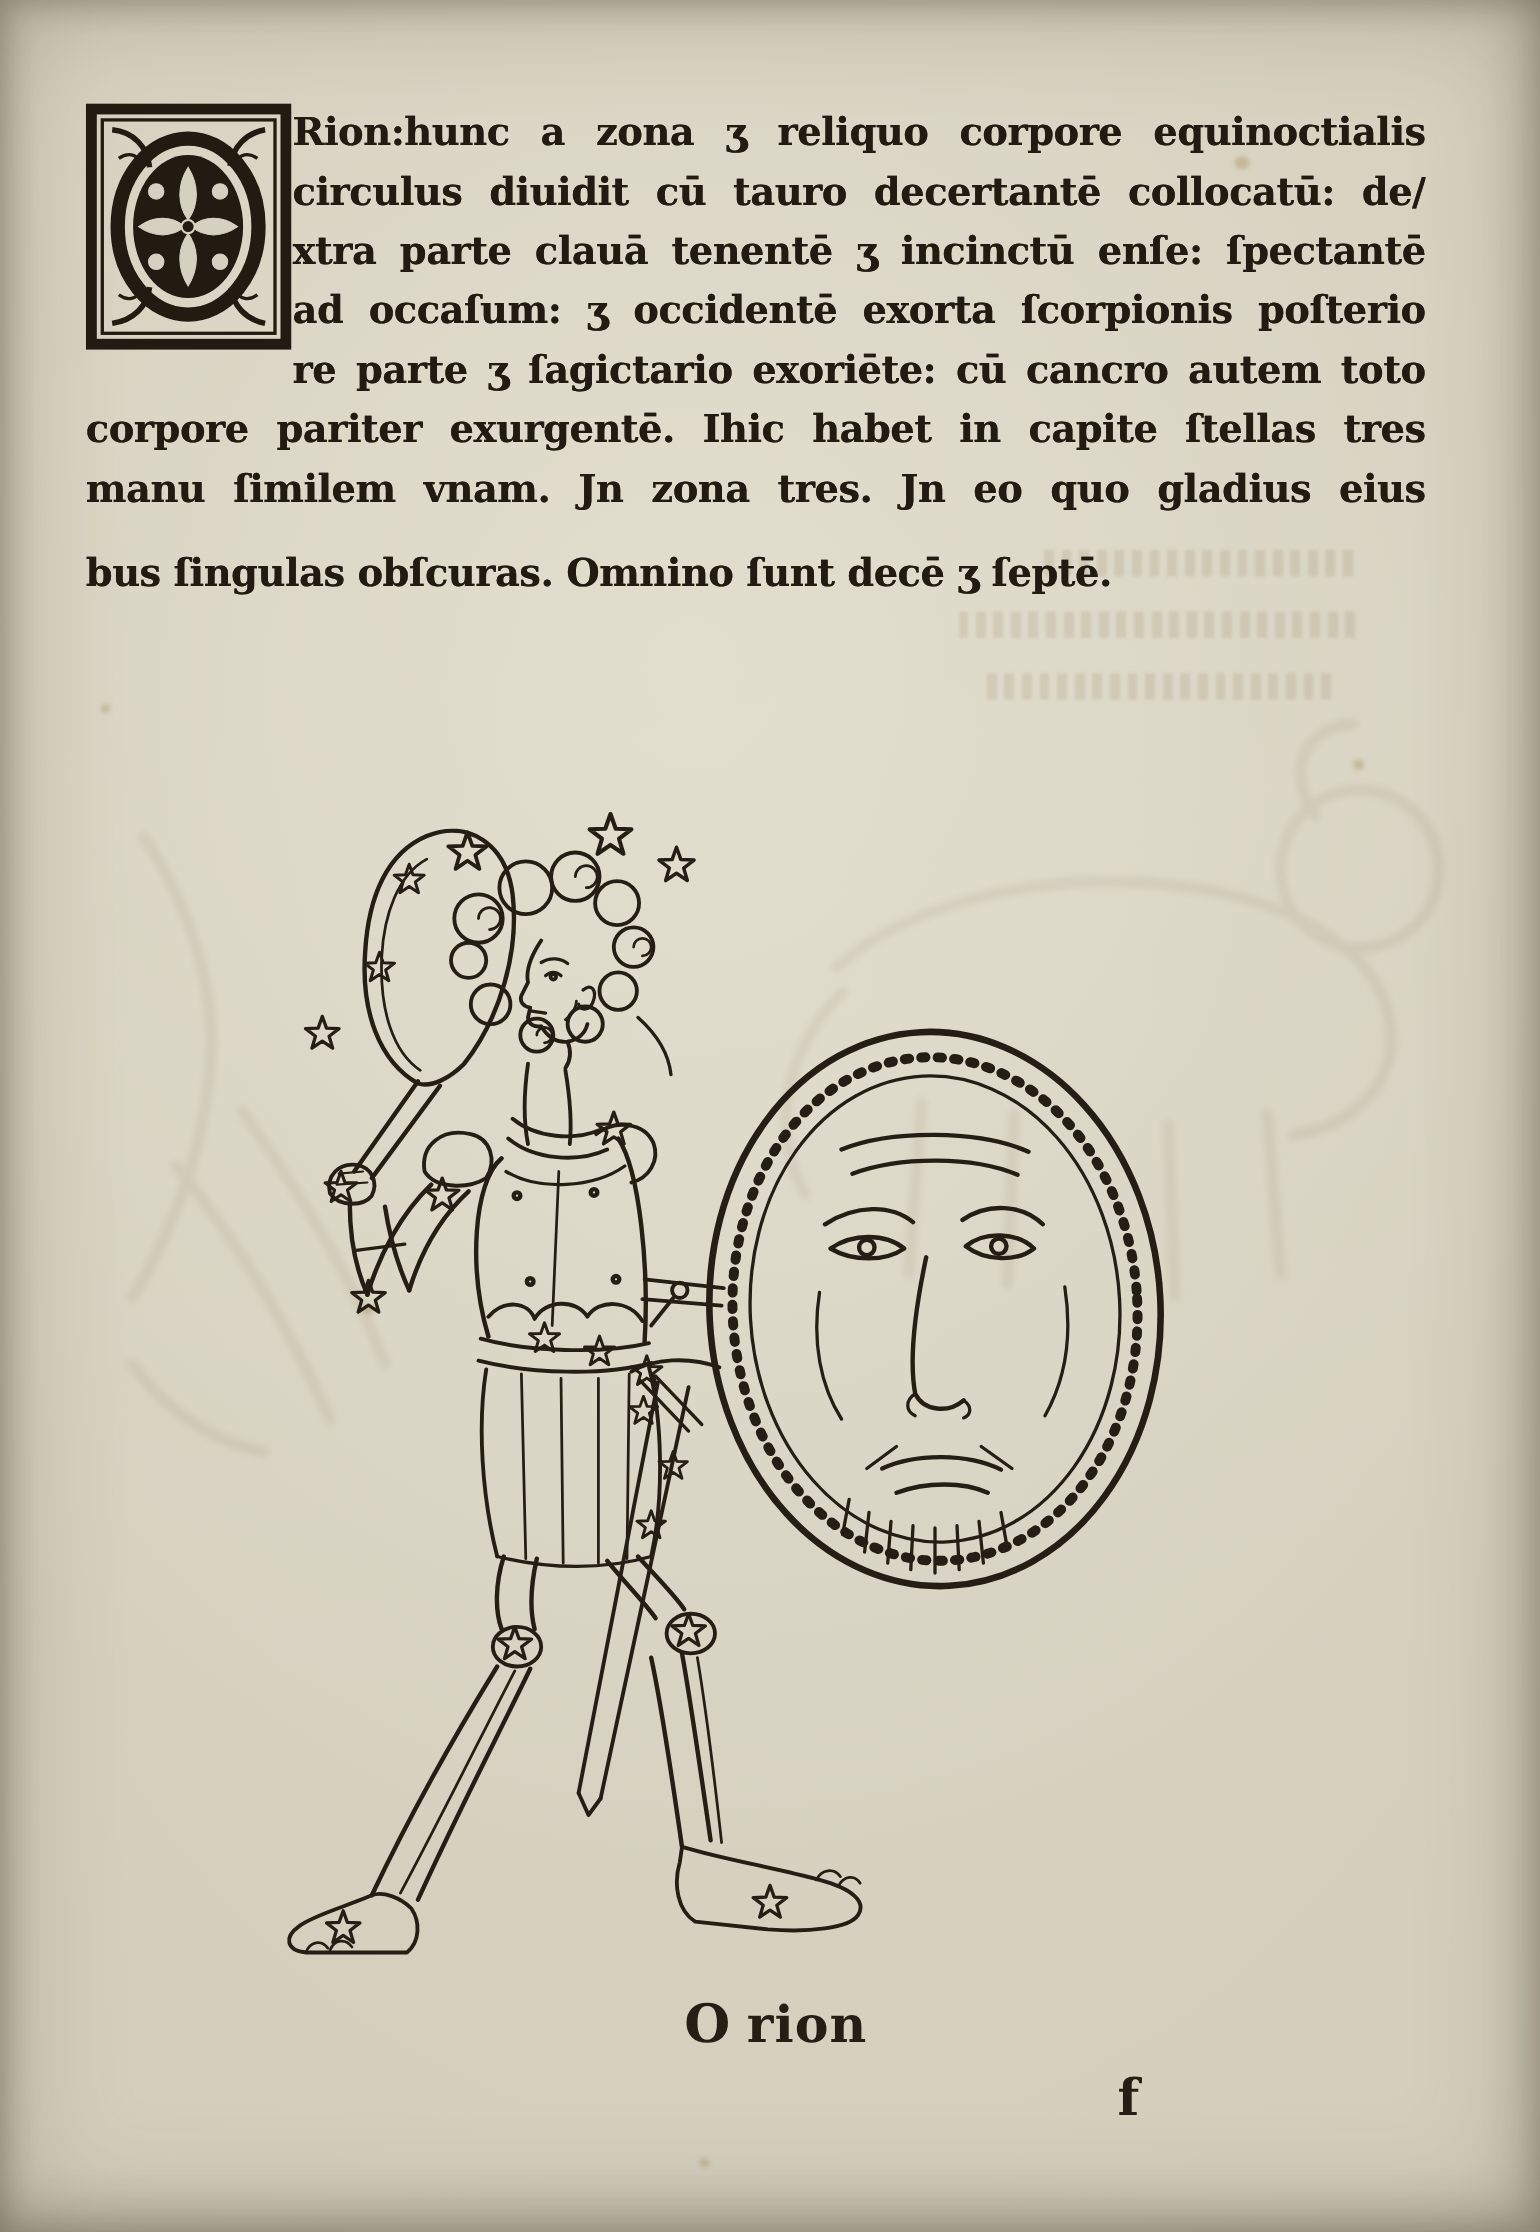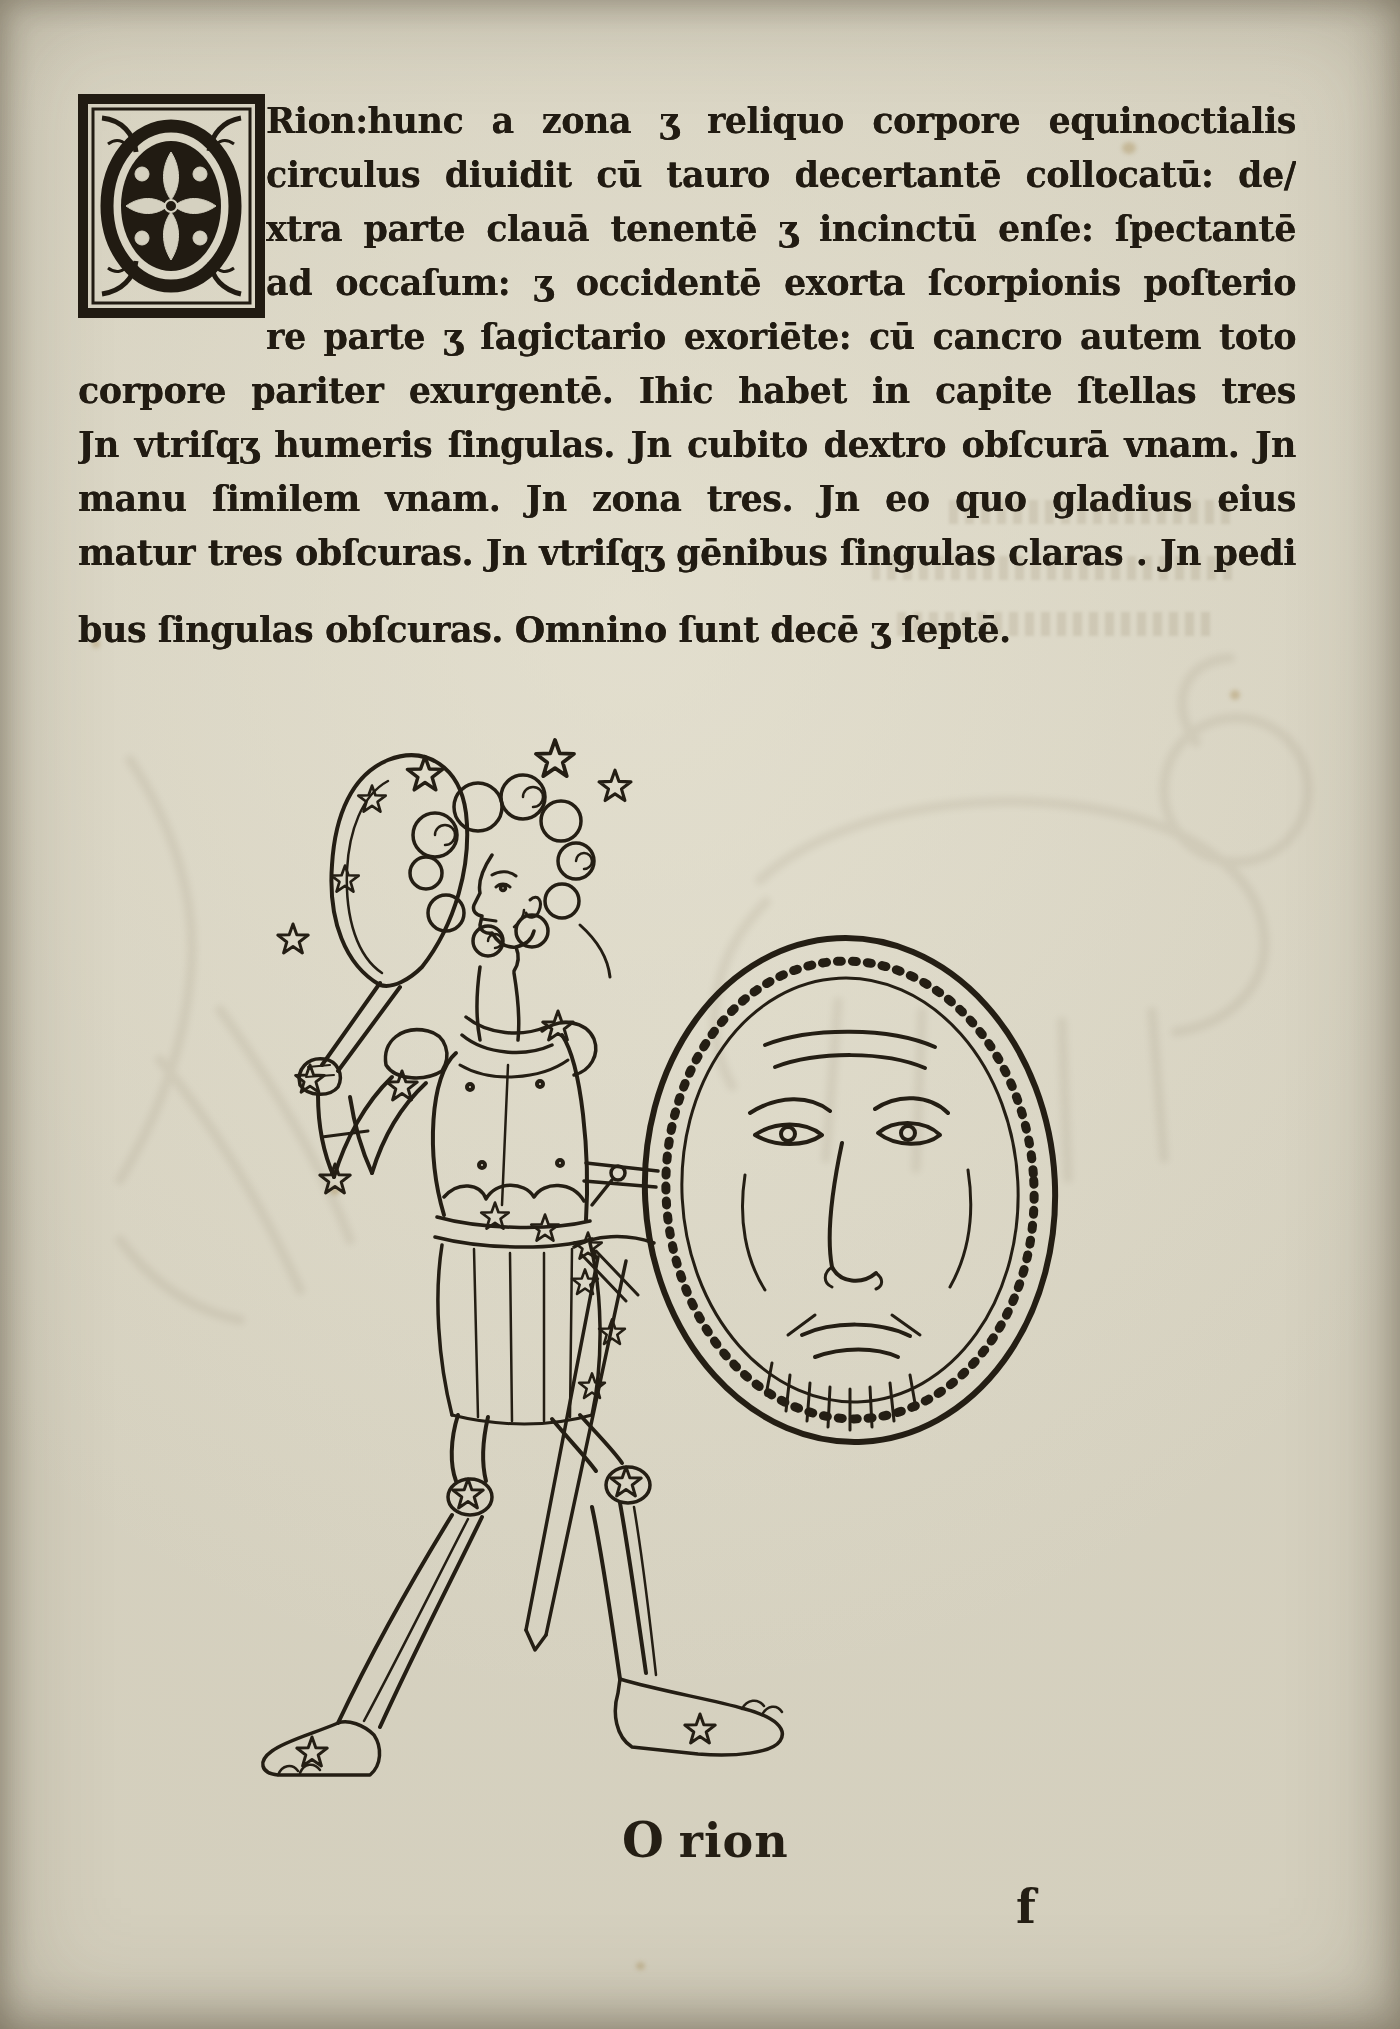--- a/index.html
+++ b/index.html
@@ -124,23 +124,21 @@
       </div>
       <div class="lines-col">
         <div class="tline">Rion:hunc a zona ʒ reliquo corpore equinoctialis</div>
         <div class="tline">circulus diuidit cū tauro decertantē collocatū: de/</div>
         <div class="tline">xtra parte clauā tenentē ʒ incinctū enſe: ſpectantē</div>
         <div class="tline">ad occaſum: ʒ occidentē exorta ſcorpionis poſterio</div>
         <div class="tline">re parte ʒ ſagictario exoriēte: cū cancro autem toto</div>
       </div>
     </div>
     <div class="tline">corpore pariter exurgentē. Ihic habet in capite ſtellas tres claras .</div>
-    <div class="tline">Jn vtriſqʒ humeris ſingulas. Jn cubito dextro obſcurā vnam. Jn</div>
     <div class="tline">manu ſimilem vnam. Jn zona tres. Jn eo quo gladius eius cancro</div>
-    <div class="tline">matur tres obſcuras. Jn vtriſqʒ gēnibus ſingulas claras . Jn pedi</div>
     <div class="tline last">bus ſingulas obſcuras. Omnino ſunt decē ʒ ſeptē.</div>
   </div>
 
   <svg class="woodcut" width="840" height="1090" viewBox="0 0 840 1090">
     <defs>
       <path id="star" d="M0,-16 L3.8,-5.3 L15.2,-4.9 L6.2,2 L9.4,12.9 L0,6.5 L-9.4,12.9 L-6.2,2 L-15.2,-4.9 L-3.8,-5.3 Z"></path>
     </defs>
 
     <g stroke-width="4">
       <path d="M150,250 C115,230 98,185 102,130 C105,80 122,40 158,25 C196,10 230,32 236,78 C242,130 225,190 192,232 C180,244 163,254 150,250 Z"></path>

